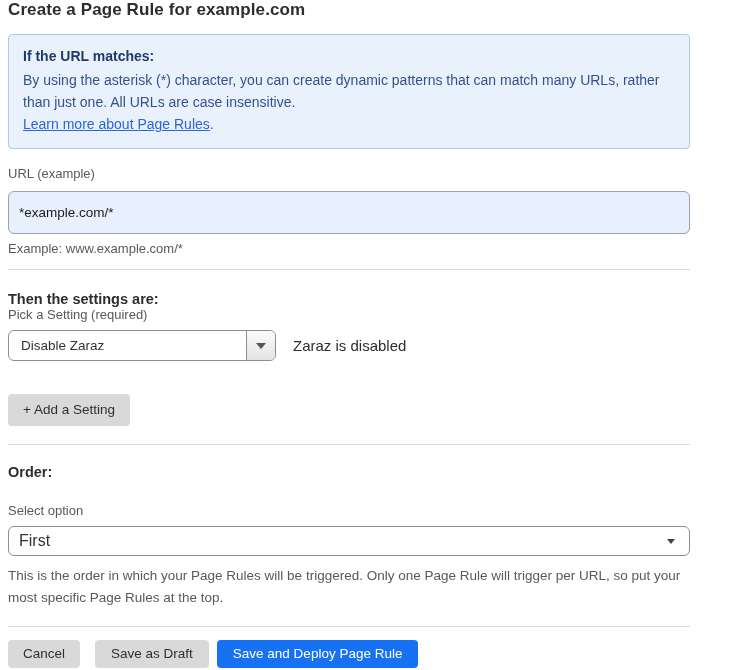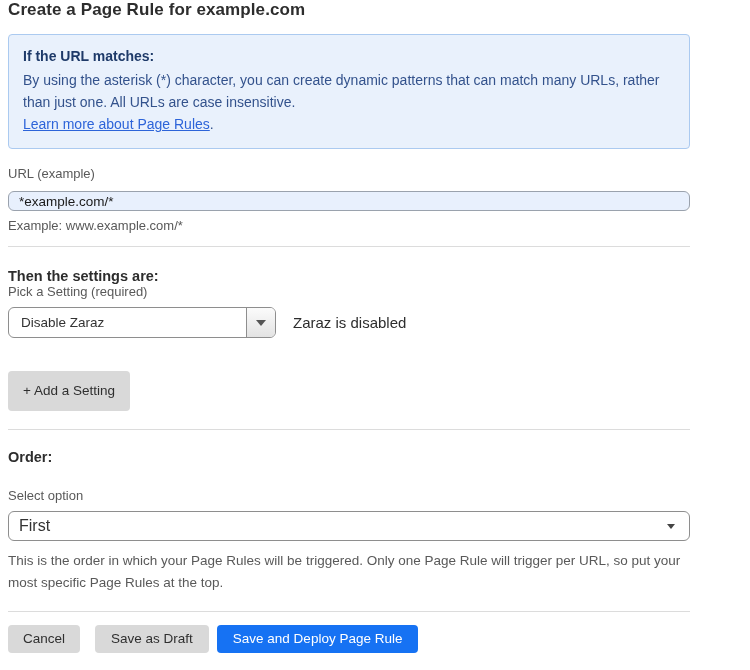--- a/index.html
+++ b/index.html
@@ -50,21 +50,21 @@
   .field-label {
     font-size: 13px;
     color: #595959;
     line-height: 16px;
   }
   .lbl-url { margin-top: 17px; }
   .url-input {
     display: block;
     margin-top: 9px;
     width: 682px;
-    height: 20px;
+    height: 43px;
     background: #e8f0fd;
     border: 1px solid #9aa2ad;
     border-radius: 6px;
     padding: 0 10px;
     font-family: "Liberation Sans", "DejaVu Sans", sans-serif;
     font-size: 13.5px;
     color: #1a1a1a;
     outline: none;
   }
   .example-text {
@@ -143,21 +143,21 @@
     font-size: 13.5px;
     cursor: pointer;
     line-height: 1;
   }
   .btn-gray {
     background: #d9d9d9;
     color: #2f2f2f;
   }
   .add-setting-btn {
     margin-top: 33px;
-    height: 40px;
+    height: 32px;
     padding: 0 15px;
   }
 
   .lbl-order { margin-top: 23px; }
   .order-select {
     margin-top: 7px;
     width: 682px;
     height: 30px;
     border: 1px solid #8e8e8e;
     border-radius: 6px;

